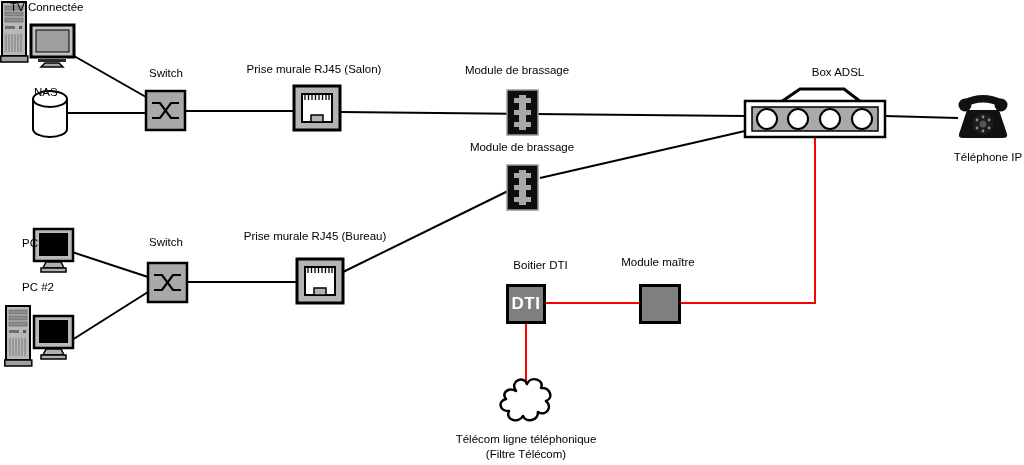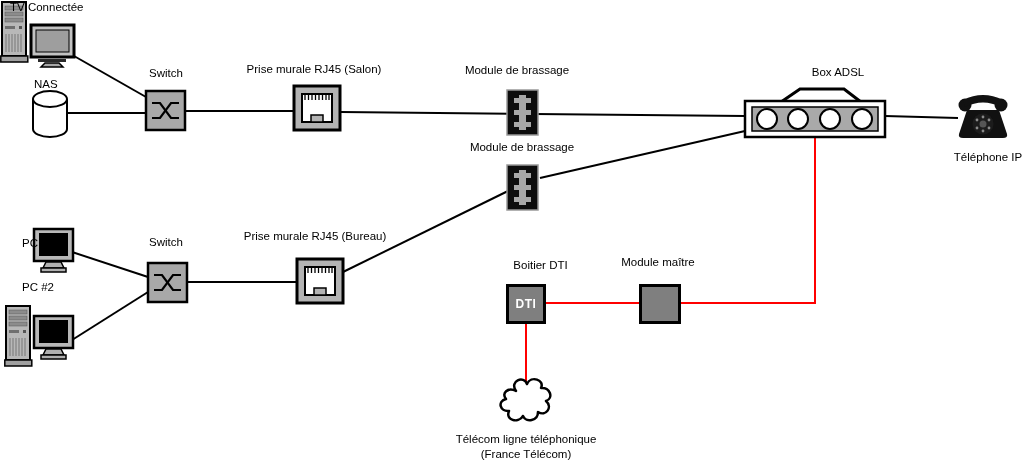--- a/index.html
+++ b/index.html
@@ -11,21 +11,21 @@
   .icon{position:absolute;}
   .lbl{
     position:absolute;font-size:11.5px;color:#000;white-space:nowrap;
     line-height:13px;
   }
   .lbl.c{transform:translateX(-50%);}
   .devbox{
     position:absolute;background:#7f7f7f;border:3px solid #000;
     box-sizing:border-box;display:flex;align-items:center;justify-content:center;
   }
-  .dti-text{color:#fff;font-weight:bold;font-size:12px;letter-spacing:0.5px;}
+  .dti-text{color:#fff;font-weight:bold;font-size:17px;letter-spacing:0.5px;}
 </style>
 </head>
 <body>
 
 <div id="canvas">
 
   <svg id="wires" width="1024" height="465">
     <g stroke="#000000" stroke-width="2" fill="none">
       <line x1="67" y1="52" x2="146" y2="97"></line>
       <line x1="67" y1="113" x2="145" y2="113"></line>
@@ -195,29 +195,29 @@
     <span class="dti-text">DTI</span>
   </div>
 
   <div class="devbox" style="left:639px;top:284px;width:42px;height:40px;"></div>
 
   <svg class="icon" style="left:497px;top:374px;" width="58" height="56">
     <path d="M19,17 C12,7 27,1 30,10 C34,1 48,6 44,14 C53,13 57,24 49,27 C56,33 49,43 41,38 C41,47 29,49 26,42 C21,50 8,46 12,37 C3,38 0,27 9,25 C4,19 11,13 19,17 Z" fill="#ffffff" stroke="#000" stroke-width="2.5" stroke-linejoin="round"></path>
   </svg>
 
   <div class="lbl" style="left:10px;top:1px;">TV Connectée</div>
-  <div class="lbl" style="left:34px;top:78px;text-align:center;">NAS</div>
+  <div class="lbl" style="left:34px;top:86px;text-align:center;">NAS</div>
   <div class="lbl c" style="left:166px;top:67px;">Switch</div>
   <div class="lbl c" style="left:314px;top:63px;">Prise murale RJ45 (Salon)</div>
   <div class="lbl c" style="left:517px;top:64px;">Module de brassage</div>
   <div class="lbl c" style="left:816px;top:66px;padding-left:44px;">Box ADSL</div>
   <div class="lbl c" style="left:522px;top:141px;">Module de brassage</div>
   <div class="lbl c" style="left:988px;top:151px;text-align:right;">Téléphone IP</div>
   <div class="lbl" style="left:22px;top:193px;margin-top:44px;">PC #1</div>
   <div class="lbl" style="left:22px;top:281px;">PC #2</div>
   <div class="lbl c" style="left:166px;top:236px;">Switch</div>
   <div class="lbl c" style="left:315px;top:230px;">Prise murale RJ45 (Bureau)</div>
   <div class="lbl c" style="left:524px;top:259px;padding-left:33px;">Boitier DTI</div>
   <div class="lbl c" style="left:658px;top:256px;">Module maître</div>
   <div class="lbl c" style="left:526px;top:433px;">Télécom ligne téléphonique</div>
-  <div class="lbl c" style="left:526px;top:448px;">(France Télécom)</div>
+  <div class="lbl c" style="left:526px;top:448px;">(Filtre Télécom)</div>
 
 </div>
 
 </body></html>

